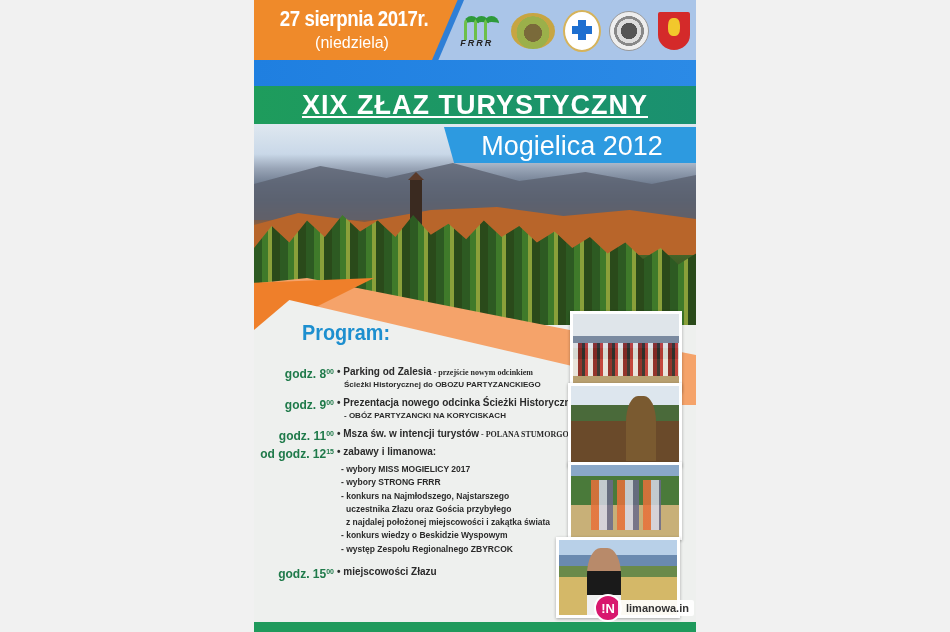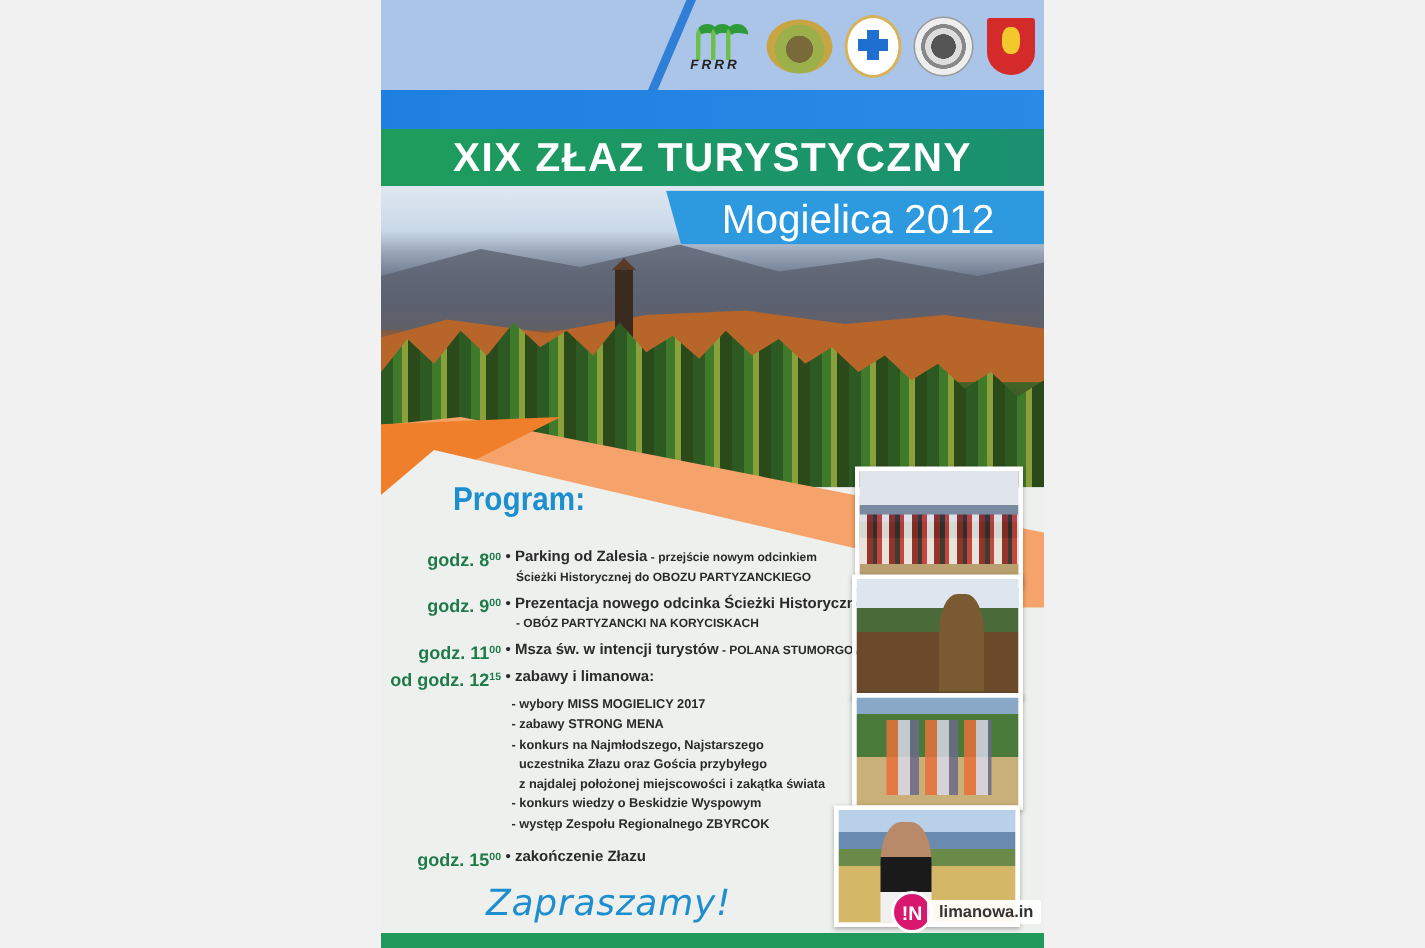--- a/index.html
+++ b/index.html
@@ -40,21 +40,21 @@
   .logo-cross::before { content: ""; position: absolute; left: 13px; top: 8px; width: 8px; height: 20px; background: #1e6fd0; }
   .logo-cross::after { content: ""; position: absolute; left: 7px; top: 14px; width: 20px; height: 8px; background: #1e6fd0; }
   .logo-seal { background: radial-gradient(circle, #555 0 30%, #ddd 31% 45%, #888 46% 55%, #eee 56% 100%); border: 1px solid #999; }
   .logo-shield { width: 32px; height: 38px; border-radius: 2px 2px 50% 50% / 2px 2px 40% 40%; background: #d42a2a; }
   .logo-shield::before { content: ""; position: absolute; left: 10px; top: 6px; width: 12px; height: 18px; background: #f2c82c; border-radius: 40%; }
 
   .blue-band { position: absolute; left: 0; top: 60px; width: 442px; height: 26px; background: linear-gradient(90deg, #1f7fe0, #2b8ae6); }
   .title-band { position: absolute; left: 0; top: 86px; width: 442px; height: 38px; background: linear-gradient(90deg, #1e9c5c, #1a9070); }
   .title {
     position: absolute; left: 0; top: 86px; width: 442px; height: 47px; line-height: 38px; text-align: center;
-    color: #fff; font-weight: bold; font-size: 27px; letter-spacing: 1px;
+    color: #fff; font-weight: bold; font-size: 27px; letter-spacing: 1px; text-decoration: underline;
   }
   
   .landscape { position: absolute; left: 0; top: 124px; width: 442px; height: 200px;
     background:
       linear-gradient(180deg, #dfe8f0 0%, #c9d8e8 15%, #9aa6b8 22%, #6f7c90 30%, #5c6470 38%, #7a5a48 48%, #b36a2a 55%, #4a6a2a 62%, #2f4a1e 80%, #3a4a20 100%);
   }
   .ridge1 { position: absolute; left: 0; top: 160px; width: 442px; height: 60px; background: #5b6270; clip-path: polygon(0 40%, 15% 10%, 30% 30%, 45% 5%, 60% 35%, 75% 20%, 90% 40%, 100% 25%, 100% 100%, 0 100%); opacity: 0.8; }
   .ridge2 { position: absolute; left: 0; top: 195px; width: 442px; height: 60px; background: #b8652a; clip-path: polygon(0 50%, 10% 30%, 25% 45%, 40% 25%, 55% 20%, 70% 35%, 85% 25%, 100% 40%, 100% 100%, 0 100%); }
   .forest { position: absolute; left: 0; top: 215px; width: 442px; height: 110px;
     background: repeating-linear-gradient(90deg, #2d5a22 0 8px, #3f7a2a 8px 14px, #8aa03a 14px 18px, #2a4a1a 18px 26px);
@@ -75,21 +75,21 @@
   .orange-right { position: absolute; left: 420px; top: 360px; width: 22px; height: 45px; background: #f5a36a; }
 
   .program { position: absolute; left: 48px; top: 320px; color: #1d8fcf; font-weight: bold; font-size: 22px; transform: scaleX(0.9); transform-origin: left; }
 
   .sched { position: absolute; left: 0; top: 360px; width: 310px; font-family: "Liberation Sans Narrow", "Liberation Sans", sans-serif; }
   .row { position: absolute; left: 0; width: 310px; font-size: 10px; line-height: 12px; color: #2a2a2a; font-weight: bold; }
   .time { position: absolute; text-align: right; color: #1f7a4a; font-size: 12px; font-weight: bold; }
   .time sup { font-size: 7px; vertical-align: 4px; }
   .desc { position: absolute; left: 83px; white-space: nowrap; }
   .desc .big { font-size: 10px; }
-  .desc .small { font-size: 8px; }
+  .desc .small { font-size: 8px; font-family: Liberation Serif, serif; }
   .sub-item { position: absolute; left: 83px; white-space: nowrap; font-size: 8.5px; font-weight: bold; color: #2a2a2a; }
 
   .zapraszamy { position: absolute; left: 70px; top: 588px; color: #1d8fcf; font-family: "DejaVu Sans", sans-serif; font-style: italic; font-size: 24px; letter-spacing: 0.5px; }
   .green-footer { position: absolute; left: 0; top: 622px; width: 442px; height: 10px; background: #1f9a5c; }
 
   
   .photo { position: absolute; border: 3px solid #fff; box-shadow: 0 1px 3px rgba(0,0,0,0.3); }
   .ph1 { left: 570px; top: 311px; width: 106px; height: 75px; background: linear-gradient(180deg, #dfe5ea 0 30%, #7a8aa0 30% 45%, #5a6a4a 45% 60%, #b8a070 60% 100%); }
   .ph1::after { content: ""; position: absolute; left: 0; top: 38%; width: 100%; height: 45%; background: repeating-linear-gradient(90deg, #f5f5f5 0 5px, #8a1a1a 5px 9px, #222 9px 12px, #c83030 12px 15px); opacity: 0.8; }
   .ph2 { left: 568px; top: 383px; width: 108px; height: 78px; background: linear-gradient(180deg, #dde6ee 0 25%, #4a6a3a 25% 45%, #6a4a2a 45% 100%); }
@@ -102,20 +102,24 @@
   .wm { position: absolute; left: 594px; top: 594px; display: flex; align-items: center; }
   .wm-circle { width: 24px; height: 24px; border-radius: 50%; background: #d8186e; border: 2px solid #fff; color: #fff; font-weight: bold; font-size: 13px; display: flex; align-items: center; justify-content: center; }
   .wm-text { margin-left: -4px; background: rgba(255,255,255,0.92); padding: 2px 5px 2px 8px; font-size: 11px; font-weight: bold; color: #333; border-radius: 2px; }
 </style>
 </head>
 <body>
 
 <div class="poster">
 
   <div class="hdr">
+    <div class="hdr-date">
+      <div class="date-main">27 sierpnia 2017r.</div>
+      <div class="date-sub">(niedziela)</div>
+    </div>
     <div class="hdr-slash"></div>
     <div class="logos">
       <div class="logo logo-frrr">
         <div class="leaf" style="left:6px;"></div>
         <div class="leaf" style="left:16px;"></div>
         <div class="leaf" style="left:26px;"></div>
         <div class="txt">FRRR</div>
       </div>
       <div class="logo logo-lynx"></div>
       <div class="logo logo-cross"></div>
@@ -161,34 +165,33 @@
     <div class="row" style="top:68px;">
       <div class="time" style="left:0;width:80px;"><span>godz. </span><span>11</span><sup>00</sup></div>
       <div class="desc"><span class="big">• Msza św. w intencji turystów</span><span class="small"> - POLANA STUMORGOWA</span></div>
     </div>
 
     <div class="row" style="top:86px;">
       <div class="time" style="left:0;width:80px;"><span>od godz. </span><span>12</span><sup>15</sup></div>
       <div class="desc"><span class="big">• zabawy i limanowa:</span></div>
     </div>
     <div class="sub-item" style="top:104px;left:87px;">- wybory MISS MOGIELICY 2017</div>
-    <div class="sub-item" style="top:117px;left:87px;">- zabawy STRONG MENA</div>
+    <div class="sub-item" style="top:117px;left:87px;">- wybory STRONG FRRR</div>
     <div class="sub-item" style="top:131px;left:87px;">- konkurs na Najmłodszego, Najstarszego</div>
     <div class="sub-item" style="top:144px;left:92px;">  uczestnika Złazu oraz Gościa przybyłego</div>
     <div class="sub-item" style="top:157px;left:92px;">  z najdalej położonej miejscowości i zakątka świata</div>
     <div class="sub-item" style="top:170px;left:87px;">- konkurs wiedzy o Beskidzie Wyspowym</div>
     <div class="sub-item" style="top:184px;left:87px;">- występ Zespołu Regionalnego ZBYRCOK</div>
 
     <div class="row" style="top:206px;">
       <div class="time" style="left:0;width:80px;"><span>godz. </span><span>15</span><sup>00</sup></div>
-      <div class="desc"><span class="big">• zakończenie Złazu</span></div>
+      <div class="desc"><span class="big">• miejscowości Złazu</span></div>
     </div>
   </div>
 
-  <div class="zapraszamy">Zapraszamy!</div>
   <div class="green-footer"></div>
 </div>
 
 <div class="photo ph1"></div>
 <div class="photo ph2"></div>
 <div class="photo ph3"></div>
 <div class="photo ph4"></div>
 
 <div class="wm">
   <div class="wm-circle">!N</div>

